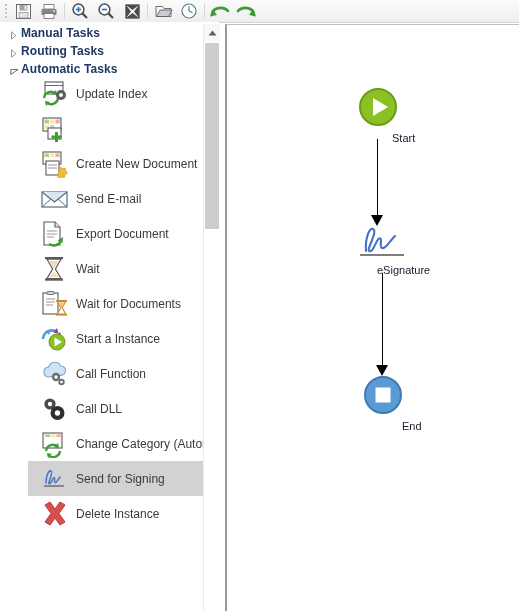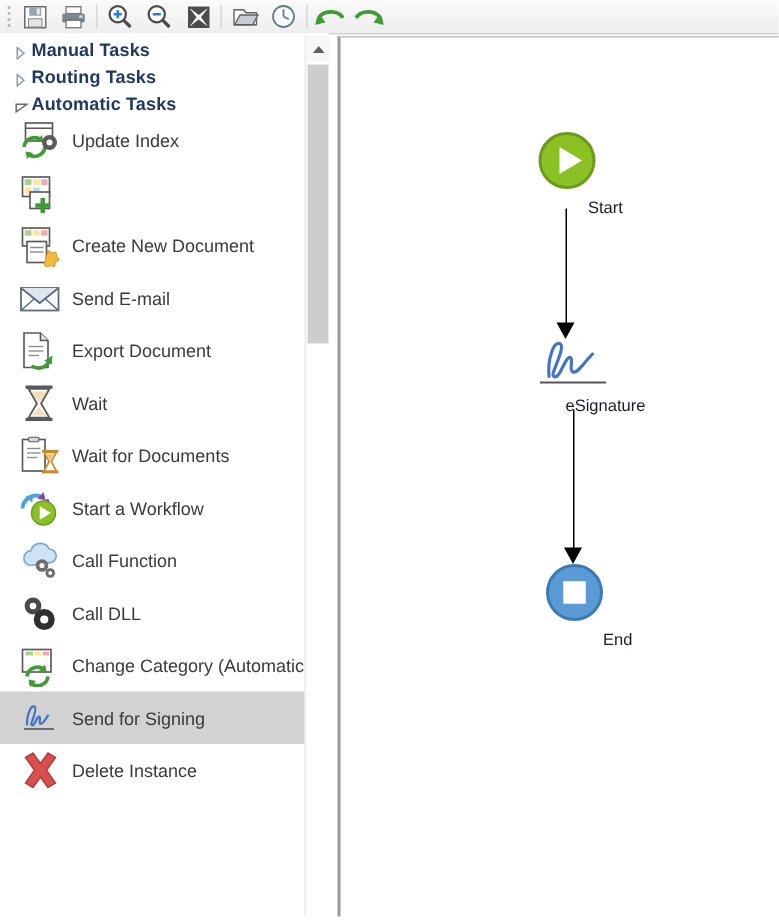--- a/index.html
+++ b/index.html
@@ -31,21 +31,21 @@
   }
   .group-header{
     display:flex;align-items:flex-end;height:18px;padding-left:7px;
     font-size:12px;font-weight:bold;color:#1f3864;letter-spacing:.1px;
   }
   .tw{width:14px;display:flex;align-items:center;justify-content:center;}
   .tw svg{display:block;}
   .tree-list{padding:0;margin:0;}
   .t-item{
     display:flex;align-items:center;height:35px;padding-left:10px;
-    font-size:12px;color:#3a3a3a;box-sizing:border-box;
+    font-size:12px;color:#3a3a3a;box-sizing:border-box;margin-left:28px;
   }
   .t-item.selected{background:#d2d2d2;}
   .t-ico{width:34px;min-width:34px;height:30px;display:flex;align-items:center;justify-content:center;}
   .t-label{padding-left:4px;white-space:nowrap;}
 
   
   #vscroll{
     position:absolute;left:203px;top:24px;width:16px;height:590px;
     background:#ffffff;border-left:1px solid #ebebeb;
   }
@@ -311,21 +311,21 @@
         <span class="t-ico">
           <svg width="30" height="28" viewBox="0 0 30 28">
             <path d="M3 14 a9 9 0 0 1 14 -7" fill="none" stroke="#4aa3df" stroke-width="2.6"></path>
             <path d="M17 3 l1.5 5.5 l-5.5 -1 z" fill="#8e44ad"></path>
             <path d="M5 6 l5 -1.5 l-.5 5.5 z" fill="#4aa3df"></path>
             <path d="M19 8 a9 9 0 0 1 -3 12" fill="none" stroke="#8e44ad" stroke-width="2.6"></path>
             <circle cx="17" cy="17" r="8" fill="#8CC125" stroke="#6e9c1b" stroke-width="1"></circle>
             <path d="M14.5 12.5 L22 17 L14.5 21.5 Z" fill="#fff"></path>
           </svg>
         </span>
-        <span class="t-label">Start a Workflow</span>
+        <span class="t-label">Start a Instance</span>
       </div>
 
       <div class="t-item">
         <span class="t-ico">
           <svg width="30" height="28" viewBox="0 0 30 28">
             <path d="M8 17 a5 5 0 0 1 0.6 -9.9 a6.5 6.5 0 0 1 12.2 -1.1 a4.6 4.6 0 0 1 1 9.1 z" fill="#cfe3f5" stroke="#7aa8d2" stroke-width="1.1"></path>
             <circle cx="16" cy="17" r="4.2" fill="#6d6d6d"></circle>
             <circle cx="16" cy="17" r="1.7" fill="#fff"></circle>
             <circle cx="21.5" cy="22" r="3.2" fill="#6d6d6d"></circle>
             <circle cx="21.5" cy="22" r="1.3" fill="#fff"></circle>

